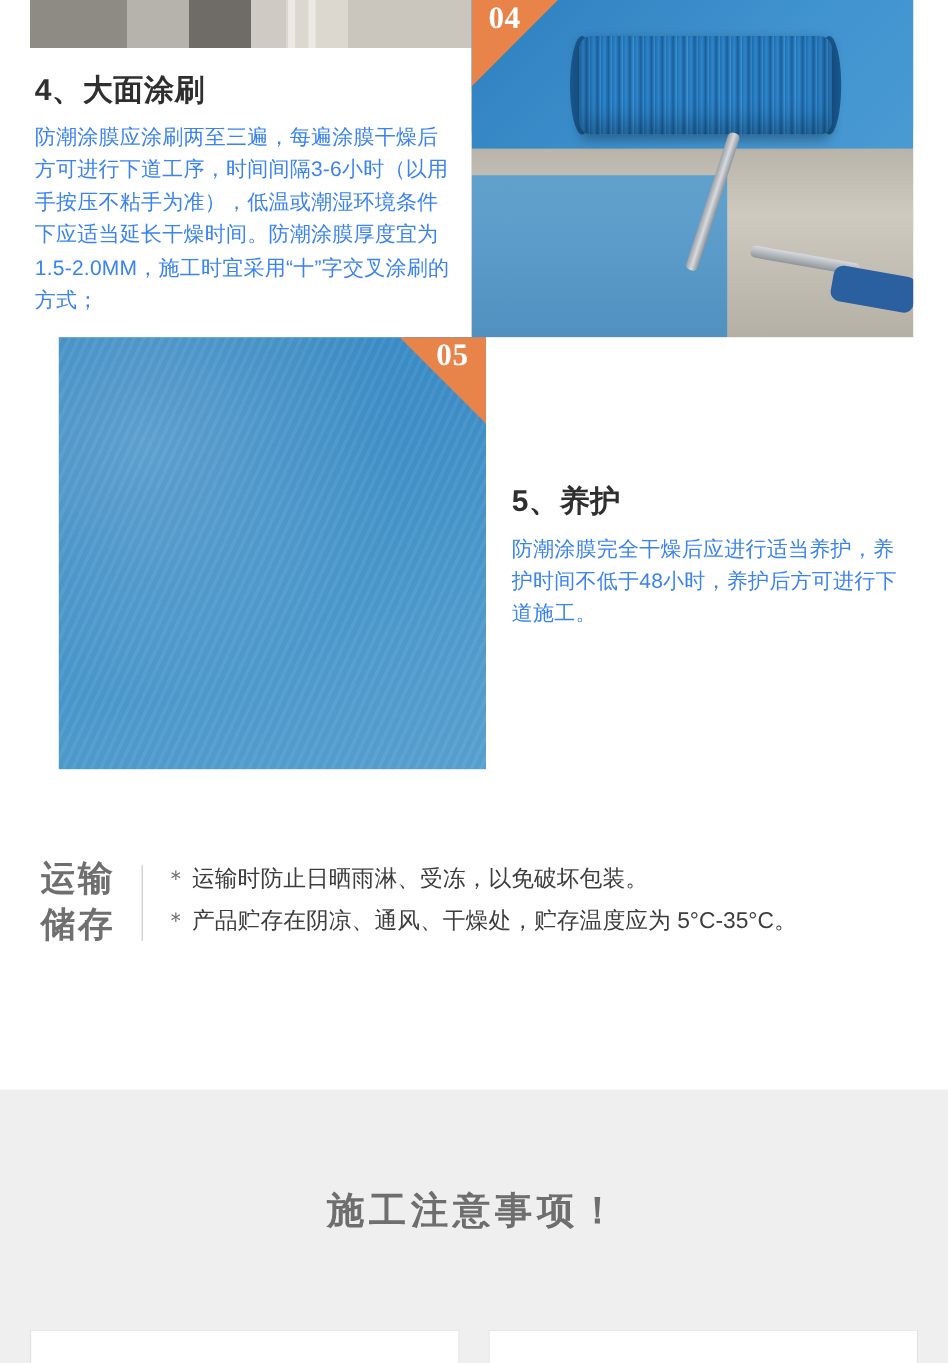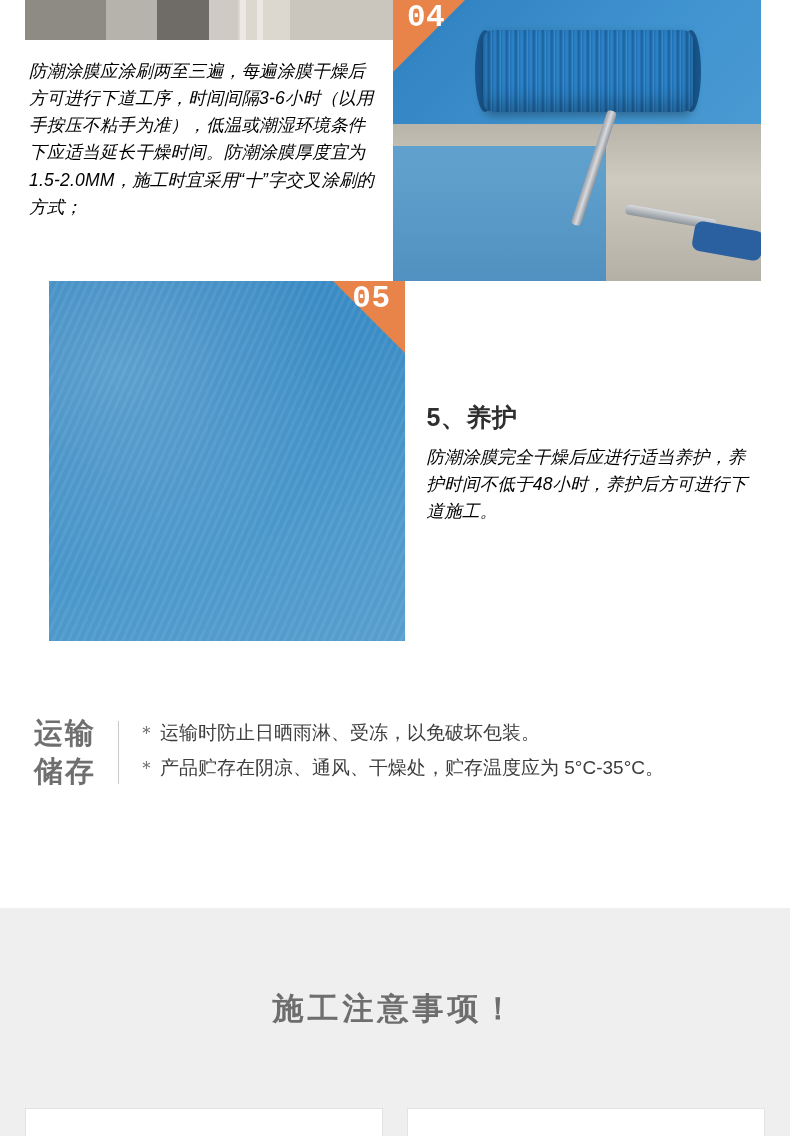--- a/index.html
+++ b/index.html
@@ -39,23 +39,23 @@
 
   
   .photo {
     position: relative;
     overflow: hidden;
   }
   .photo .badge {
     position: absolute;
     top: 0;
     color: #ffffff;
-    font-size: 31px;
+    font-size: 26px;
     font-weight: bold;
-    font-family: Liberation Mono, monospace;
+    font-family: Liberation Serif, serif;
     z-index: 3;
     letter-spacing: 0.5px;
   }
   .corner {
     position: absolute;
     top: 0;
     width: 0;
     height: 0;
     z-index: 2;
   }
@@ -192,24 +192,23 @@
   .step-title {
     font-size: 25px;
     font-weight: bold;
     color: #2f2f2f;
     margin: 0 0 10px 0;
     letter-spacing: 0.5px;
   }
   .step-body {
     font-size: 17.5px;
     line-height: 1.55;
-    color: #000000;
+    color: #3b82f6;
     margin: 0;
     letter-spacing: 0.2px;
-    font-style: italic;
   }
   .textcell.right {
     padding: 120px 6px 10px 22px;
   }
 
   
   .transport {
     position: absolute;
     left: 0;
     top: 715px;
@@ -291,20 +290,21 @@
   <div class="steps">
 
     <div class="row">
 
       <div class="cell">
         <div class="photoTopStrip">
           <div class="stripe" style="left:215px"></div>
           <div class="stripe" style="left:232px"></div>
         </div>
         <div class="textcell">
+          <h3 class="step-title">4、大面涂刷</h3>
           <p class="step-body">防潮涂膜应涂刷两至三遍，每遍涂膜干燥后方可进行下道工序，时间间隔3-6小时（以用手按压不粘手为准），低温或潮湿环境条件下应适当延长干燥时间。防潮涂膜厚度宜为1.5-2.0MM，施工时宜采用“十”字交叉涂刷的方式；</p>
         </div>
       </div>
 
       <div class="cell photo photo04">
         <div class="wallTop"></div>
         <div class="wallBottom"></div>
         <div class="wallPainted"></div>
         <div class="rollerCapL"></div>
         <div class="rollerCapR"></div>

